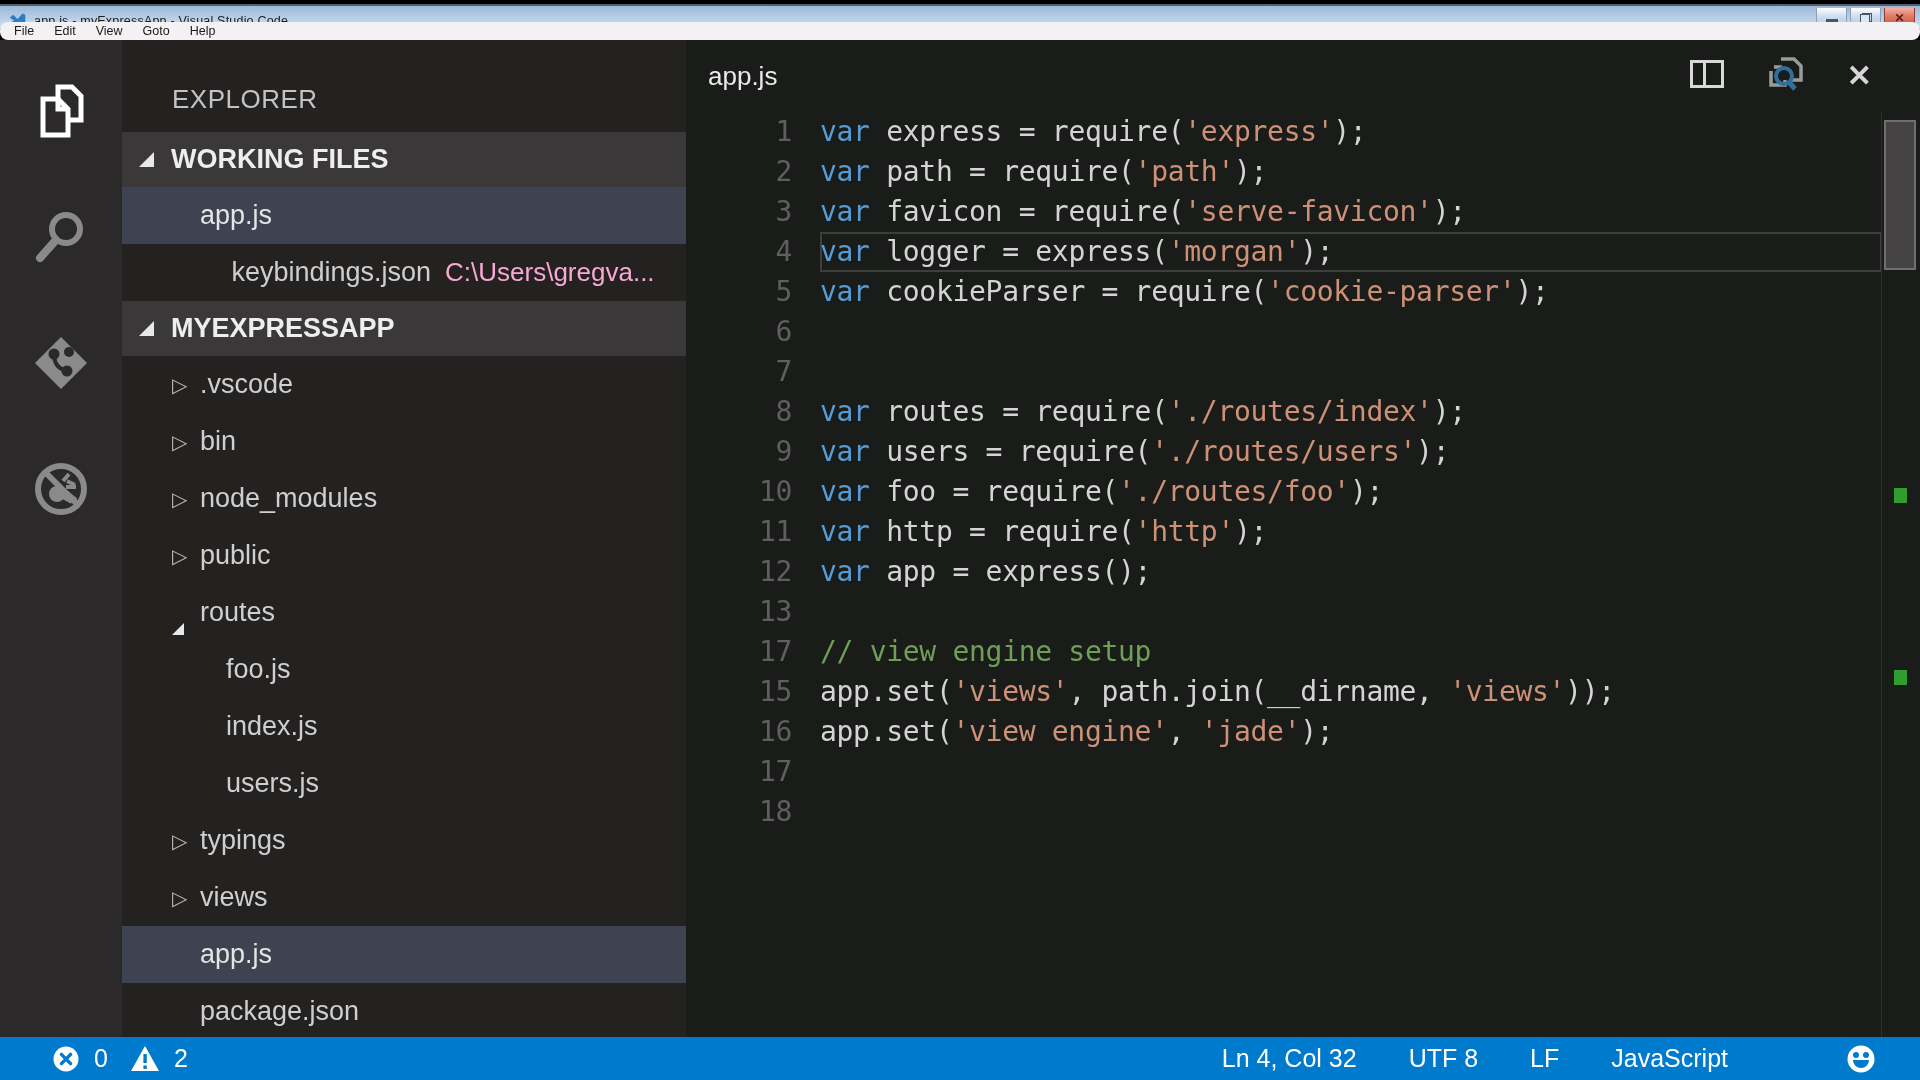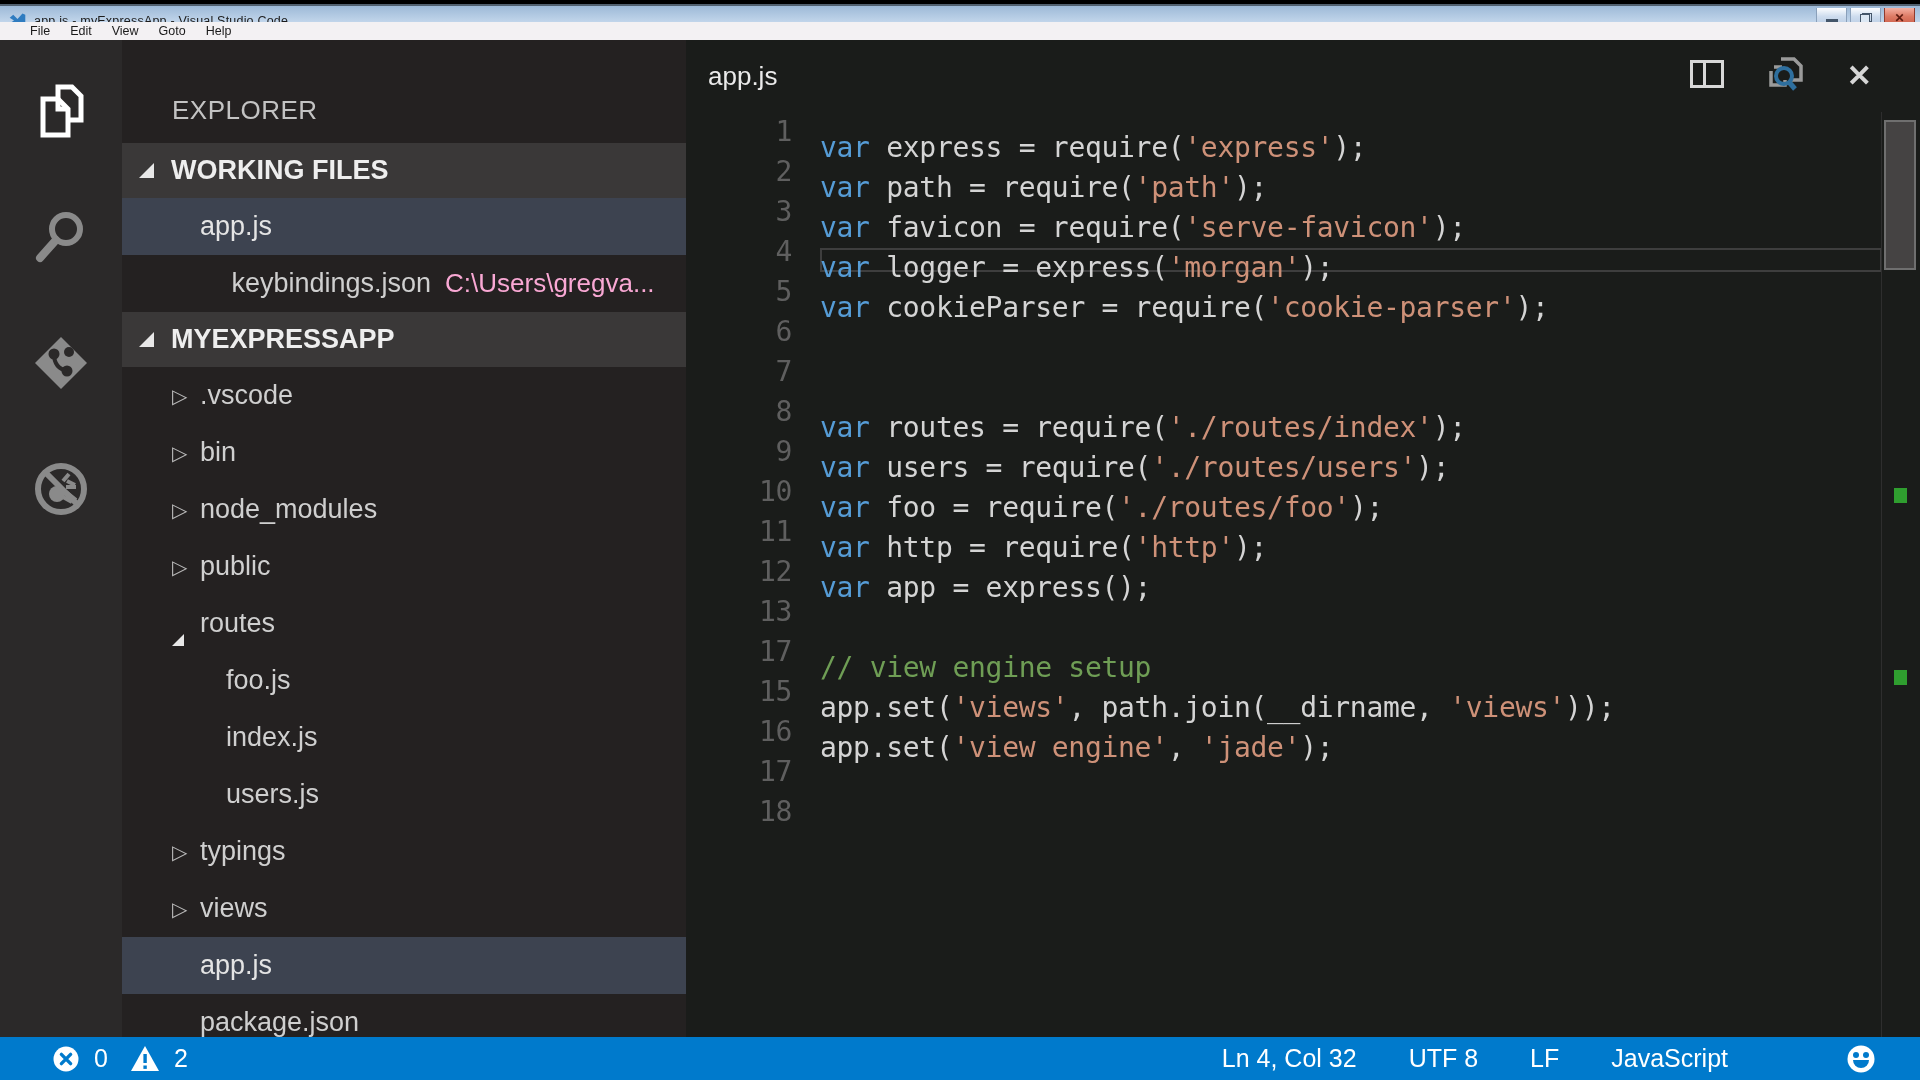--- a/index.html
+++ b/index.html
@@ -17,33 +17,33 @@
     background:linear-gradient(#fdfeff,#cddcee 45%,#b7cbe2);display:flex;align-items:center;justify-content:center;}
   .wbtn.close{background:linear-gradient(#f4b0a2,#dd7a64 45%,#c85843);border-color:#8f3a2d;}
   .g-min{width:12px;height:3px;background:#44566a;margin-top:6px;}
   .g-rest{position:relative;width:12px;height:10px;}
   .g-rest:before{content:"";position:absolute;right:0;top:0;width:8px;height:7px;border:1.5px solid #44566a;}
   .g-rest:after{content:"";position:absolute;left:0;bottom:0;width:8px;height:7px;border:1.5px solid #44566a;background:#dce8f4;}
   .g-x{font-size:12px;font-weight:bold;color:#5e1b10;line-height:1;}
 
   
   .menubar{position:absolute;top:22px;left:0;right:0;height:18px;background:#f3f1f3;
-    display:flex;align-items:center;padding-left:20px;}
+    display:flex;align-items:center;padding-left:4px;border-radius:8px;}
   .menu-item{font-size:12.5px;color:#1a1a1a;padding:0 10px;}
 
   
   .main{position:absolute;top:40px;left:0;right:0;bottom:43px;display:flex;}
 
   .activitybar{width:122px;background:#2b2929;flex:none;display:flex;flex-direction:column;
     align-items:center;padding-top:42px;gap:68px;}
   .act-item{width:58px;height:58px;display:flex;align-items:center;justify-content:center;}
 
   .sidebar{width:564px;flex:none;background:#242121;color:#cccccc;overflow:hidden;position:relative;}
   .sidebar-title{height:92px;display:flex;align-items:center;padding:26px 0 0 50px;box-sizing:border-box;
-    font-size:26px;color:#c3c3c3;letter-spacing:.5px;margin-top:11px;}
+    font-size:26px;color:#c3c3c3;letter-spacing:.5px;}
   .section-header{height:55px;background:#3a3838;display:flex;align-items:center;padding-left:17px;
     font-size:27px;font-weight:bold;color:#eeeeee;}
   .tri-exp{width:0;height:0;border-bottom:15px solid #e8e8e8;border-left:15px solid transparent;
     margin-right:17px;flex:none;}
   .row{height:57px;display:flex;align-items:center;font-size:27px;color:#cfcfcf;white-space:nowrap;}
   .row.selected{background:#3d4350;color:#e4e4e4;}
   .chev{display:inline-block;width:28px;flex:none;font-size:20px;color:#b8b8b8;}
   .chev .tri-exp{border-bottom-width:12px;border-left-width:12px;margin:0;}
   .detail{color:#f9a8d4;font-size:26px;margin-left:14px;}
 
@@ -51,21 +51,21 @@
   .editor{flex:1;background:#1a1c1a;position:relative;overflow:hidden;}
   .tabbar{height:72px;display:flex;align-items:center;padding:0 48px 0 22px;}
   .tab-title{font-size:26px;color:#eaeaea;}
   .tab-actions{margin-left:auto;display:flex;align-items:center;gap:42px;}
   .tab-close{font-size:30px;color:#d6d6d6;font-weight:bold;line-height:1;}
 
   .code{position:absolute;top:72px;left:0;right:38px;bottom:0;
     font-family:"DejaVu Sans Mono",monospace;font-size:28px;letter-spacing:-0.3px;}
   .line{height:40px;line-height:40px;display:flex;white-space:pre;}
   .gutter{width:134px;flex:none;box-sizing:border-box;text-align:right;padding-right:28px;color:#5f5f5f;}
-  .content{flex:1;color:var(--def);margin-top:16px;}
+  .content{flex:1;color:var(--def);}
   .line.current .content{box-shadow:inset 0 0 0 2px #3e3e3e;}
   .tok-k{color:var(--kw);} .tok-s{color:var(--str);} .tok-c{color:var(--com);} .tok-d{color:var(--def);}
 
   .scrollbar{position:absolute;top:72px;right:0;bottom:0;width:38px;border-left:1px solid #2e2e2e;}
   .sb-thumb{position:absolute;left:2px;right:4px;top:8px;height:150px;background:#454343;border:2px solid #6f6f6f;box-sizing:border-box;}
   .ov-mark{position:absolute;left:12px;width:13px;height:15px;}
 
   
   .statusbar{position:absolute;left:0;right:0;bottom:0;height:43px;color:#ffffff;
     display:flex;align-items:center;font-size:25px;background:var(--accent);}

